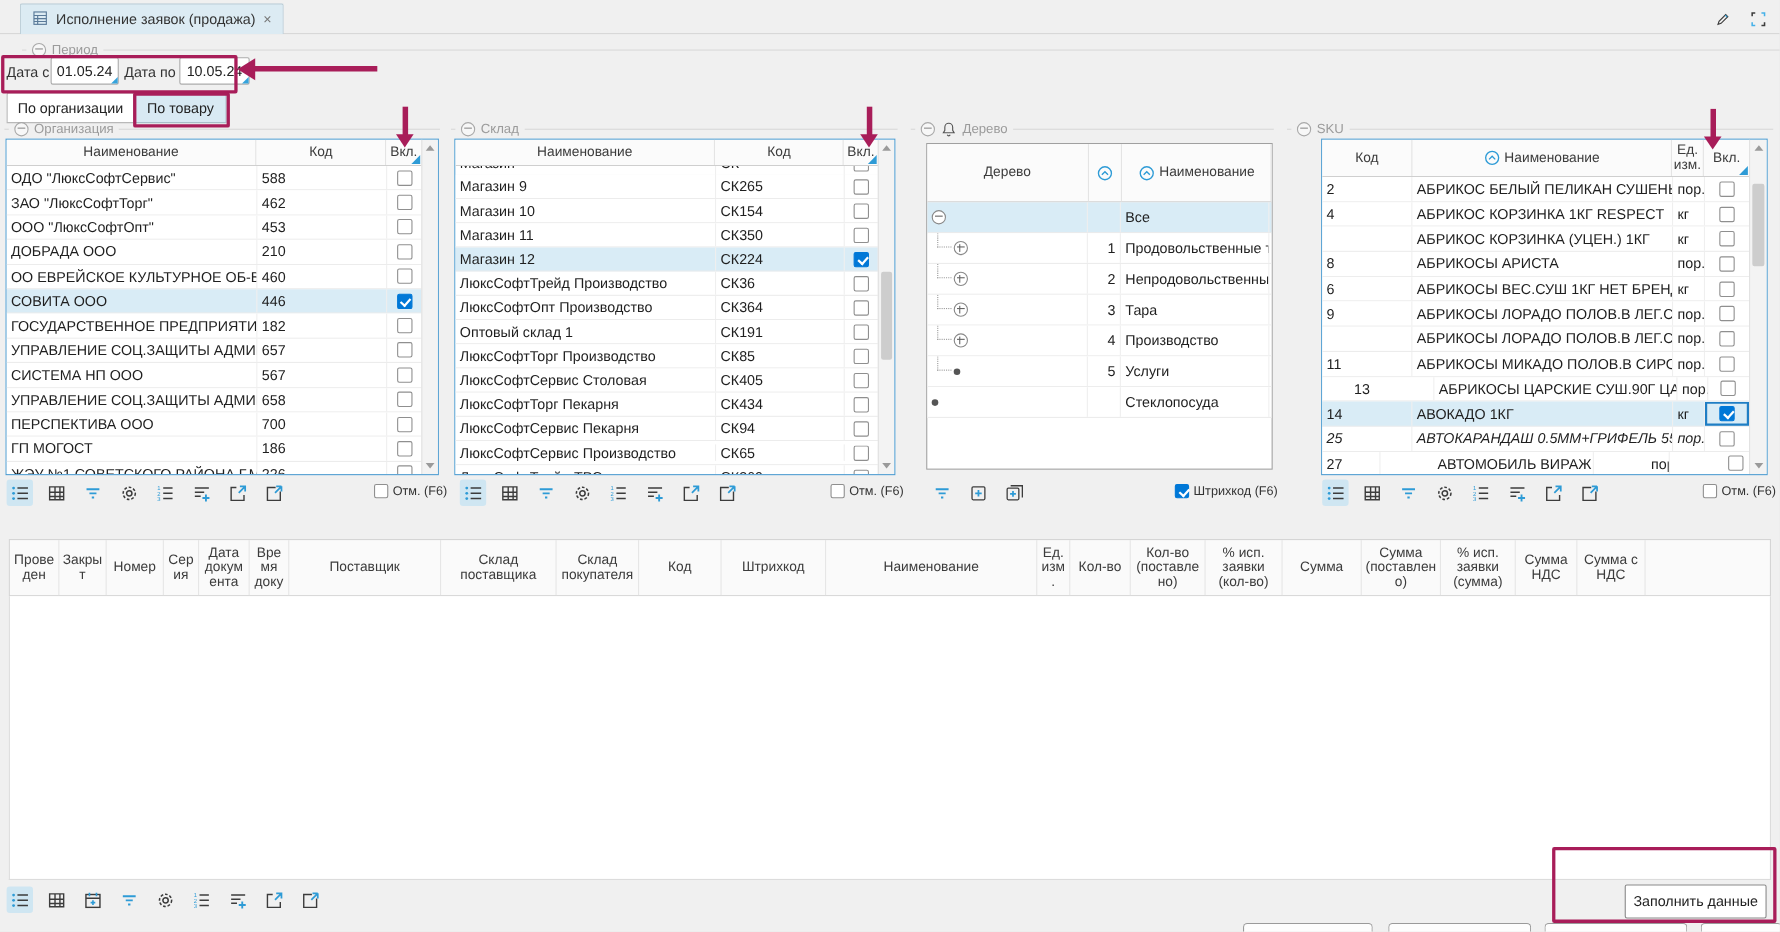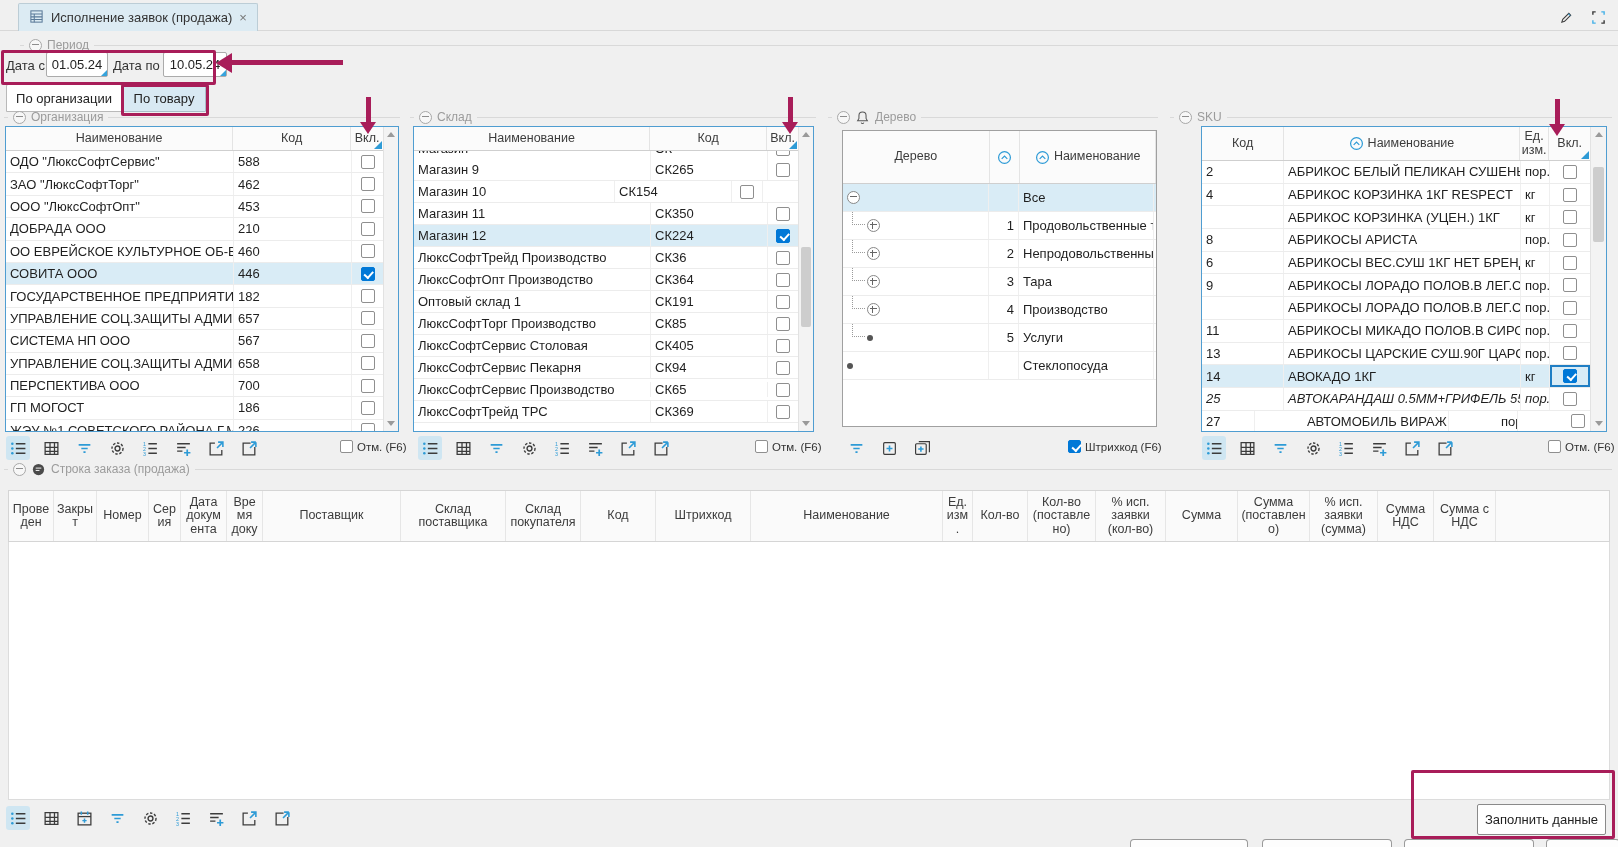--- a/index.html
+++ b/index.html
@@ -299,21 +299,21 @@
         </div>
       </div>
       <div class="trow" style="height: 21px;">
         <div class="td" style="width: 237px;">Магазин 9</div>
         <div class="td" style="width: 117px;">СК265</div>
         <div class="td center" style="width: 31px;">
           <span class="cb"></span>
         </div>
       </div>
       <div class="trow" style="height: 21px;">
-        <div class="td" style="width: 201px;">Магазин 10</div>
+        <div class="td" style="width: 237px;">Магазин 10</div>
         <div class="td" style="width: 117px;">СК154</div>
         <div class="td center" style="width: 31px;">
           <span class="cb"></span>
         </div>
       </div>
       <div class="trow" style="height: 21px;">
         <div class="td" style="width: 237px;">Магазин 11</div>
         <div class="td" style="width: 117px;">СК350</div>
         <div class="td center" style="width: 31px;">
           <span class="cb"></span>
@@ -350,20 +350,27 @@
       <div class="trow" style="height: 21px;">
         <div class="td" style="width: 237px;">ЛюксСофтТорг Производство</div>
         <div class="td" style="width: 117px;">СК85</div>
         <div class="td center" style="width: 31px;">
           <span class="cb"></span>
         </div>
       </div>
       <div class="trow" style="height: 21px;">
         <div class="td" style="width: 237px;">ЛюксСофтСервис Столовая</div>
         <div class="td" style="width: 117px;">СК405</div>
+        <div class="td center" style="width: 31px;">
+          <span class="cb"></span>
+        </div>
+      </div>
+      <div class="trow" style="height: 21px;">
+        <div class="td" style="width: 237px;">ЛюксСофтТорг Пекарня</div>
+        <div class="td" style="width: 117px;">СК434</div>
         <div class="td center" style="width: 31px;">
           <span class="cb"></span>
         </div>
       </div>
       <div class="trow" style="height: 21px;">
         <div class="td" style="width: 237px;">ЛюксСофтСервис Пекарня</div>
         <div class="td" style="width: 117px;">СК94</div>
         <div class="td center" style="width: 31px;">
           <span class="cb"></span>
         </div>
@@ -546,21 +553,21 @@
         </div>
       </div>
       <div class="trow" style="height: 21.7px;">
         <div class="td" style="width: 82px;">11</div>
         <div class="td" style="width: 237px;">АБРИКОСЫ МИКАДО ПОЛОВ.В СИРОПЕ 8</div>
         <div class="td" style="width: 29px;">пор.</div>
         <div class="td center" style="width: 41px;">
           <span class="cb"></span>
         </div>
       </div>
-      <div class="trow" style="height: 21.7px;">
+      <div class="trow" style="height: 21.7px; padding-left: 25px;">
         <div class="td" style="width: 82px;">13</div>
         <div class="td" style="width: 237px;">АБРИКОСЫ ЦАРСКИЕ СУШ.90Г ЦАРСКИЕ</div>
         <div class="td" style="width: 29px;">пор.</div>
         <div class="td center" style="width: 41px;">
           <span class="cb"></span>
         </div>
       </div>
       <div class="trow sel" style="height: 21.7px;">
         <div class="td" style="width: 82px;">14</div>
         <div class="td" style="width: 237px;">АВОКАДО 1КГ</div>
@@ -814,32 +821,20 @@
           <path stroke="#3c3c3c" stroke-width="1.2" d="M13 6.5V14H2V3h7"></path>
           <path stroke="#2e9bd6" stroke-width="1.5" d="M14 2v4.5M14 2h-4.5M14 2L8.5 7.5"></path>
         </svg>
       </span>
     </div>
   <div class="mark" style="left:1548px;top:440px">
     <span class="cb small"></span>
       <span>Отм. (F6)</span>
   </div>
 
-  <div class="grp-label" style="left:4px;top:462px;width:1608px">
-    <span class="pre"></span>
-      <span class="cglyph"></span>
-    <span id="comment-ico" style="display:flex">
-        <svg viewBox="0 0 16 16" fill="none" style="width: 15px; height: 15px;">
-          <circle cx="8" cy="8" r="6" fill="#4a4a4a"></circle>
-          <path stroke="#fff" stroke-width="1" d="M5 6.5h6M5 9h4"></path>
-        </svg>
-      </span>
-    <span>Строка заказа (продажа)</span>
-      <span class="post" style="flex:1"></span>
-  </div>
   <div class="ohead" id="order-head" style="left:8px;top:490px;width:1602px;height:52px">
       <div class="th" style="width: 45px;">Проведен</div>
       <div class="th" style="width: 43px;">Закрыт</div>
       <div class="th" style="width: 52px;">Номер</div>
       <div class="th" style="width: 32px;">Серия</div>
       <div class="th" style="width: 46px;">Дата документа</div>
       <div class="th" style="width: 36px;">Время доку</div>
       <div class="th" style="width: 138px;">Поставщик</div>
       <div class="th" style="width: 105px;">Склад поставщика</div>
       <div class="th" style="width: 75px;">Склад покупателя</div>

